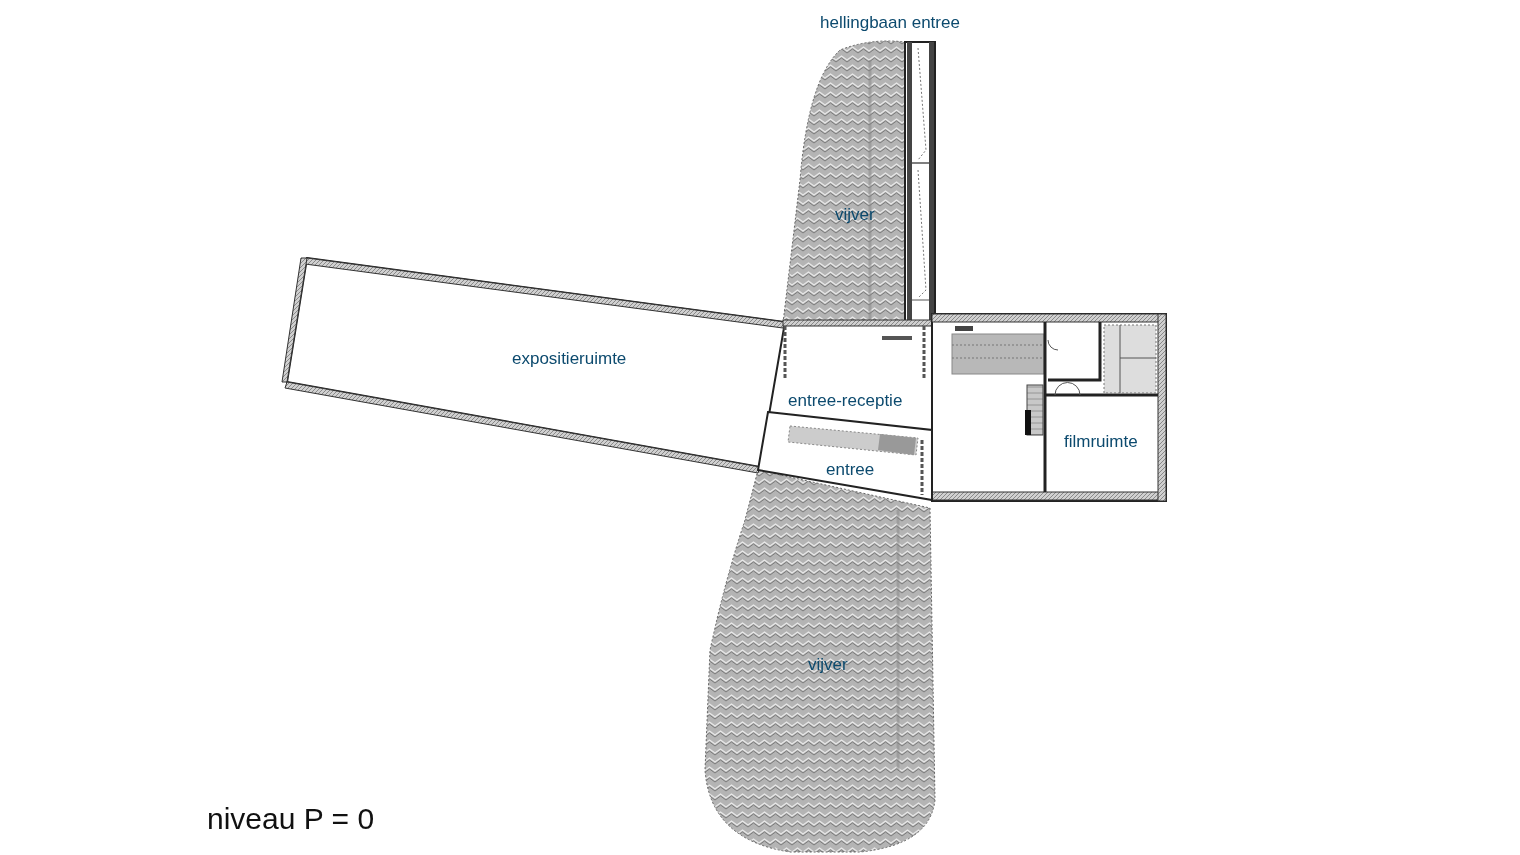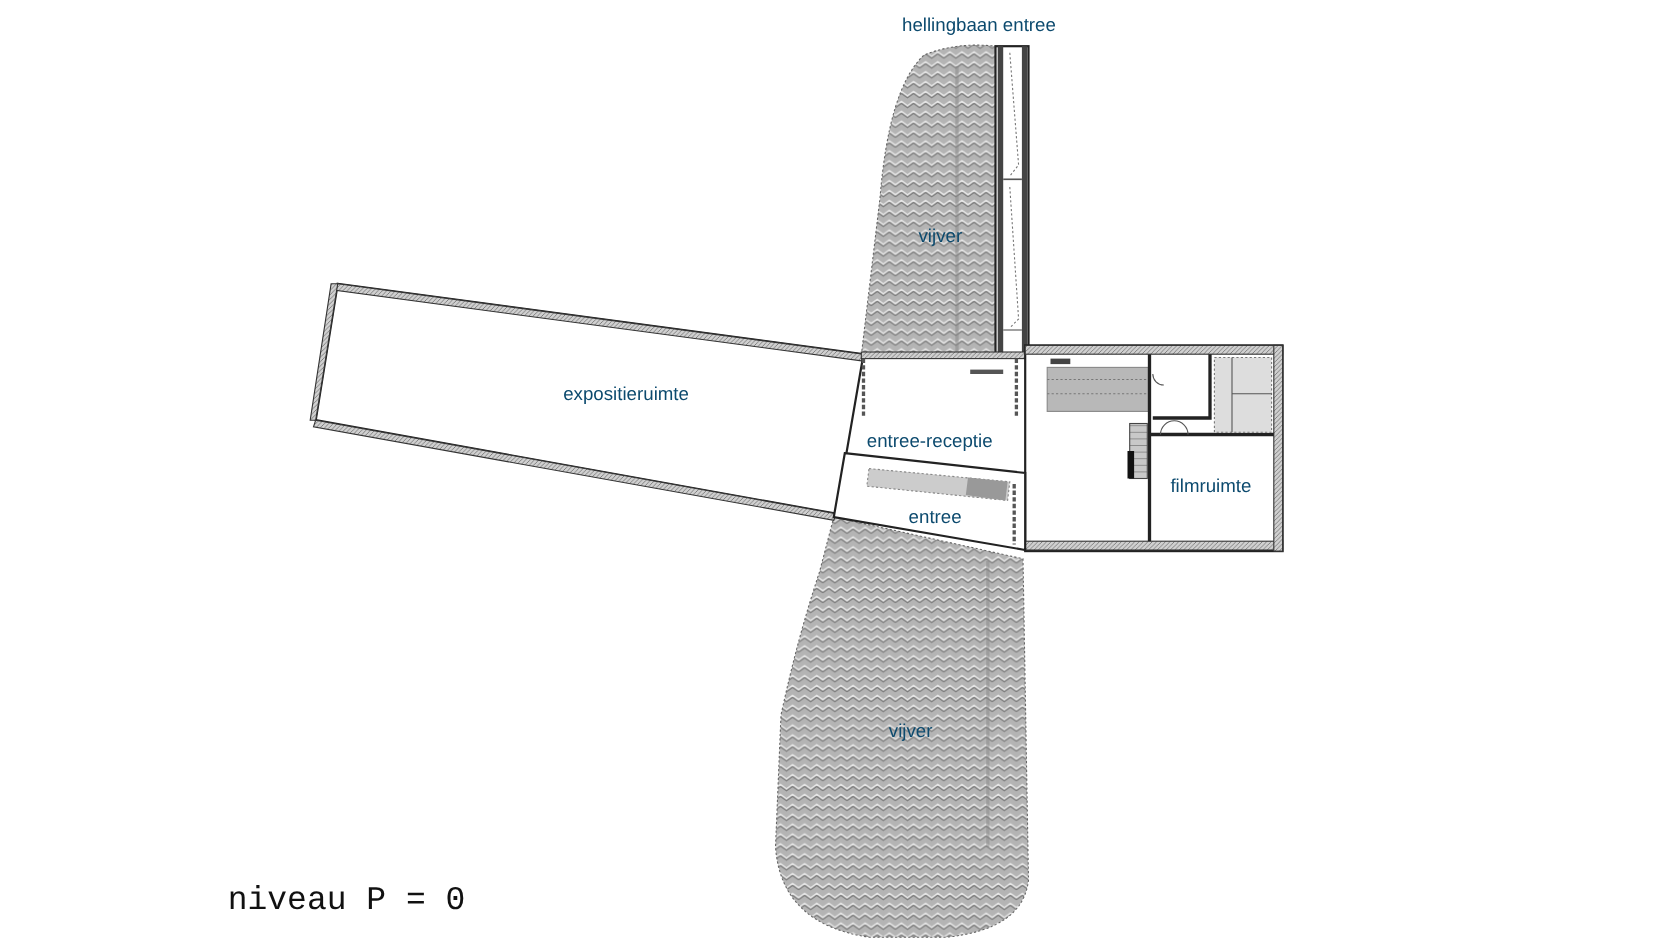--- a/index.html
+++ b/index.html
@@ -97,13 +97,13 @@
 </svg>
 
 <div class="label outlined" style="left:820px; top:14px; font-size:17px;">hellingbaan entree</div>
 <div class="label" style="left:835px; top:206px;">vijver</div>
 <div class="label outlined" style="left:468px; top:350px;margin-left:44px;">expositieruimte</div>
 <div class="label outlined" style="left:788px; top:392px;">entree-receptie</div>
 <div class="label" style="left:826px; top:461px;">entree</div>
 <div class="label" style="left:1064px; top:433px;text-align:center;">filmruimte</div>
 <div class="label" style="left:808px; top:656px;">vijver</div>
 
-<div class="title" style="left:207px; top:804px;font-family:Liberation Mono, monospace;">niveau P = 0</div>
+<div class="title" style="left:207px; top:804px;">niveau P = 0</div>
 
 </body></html>

